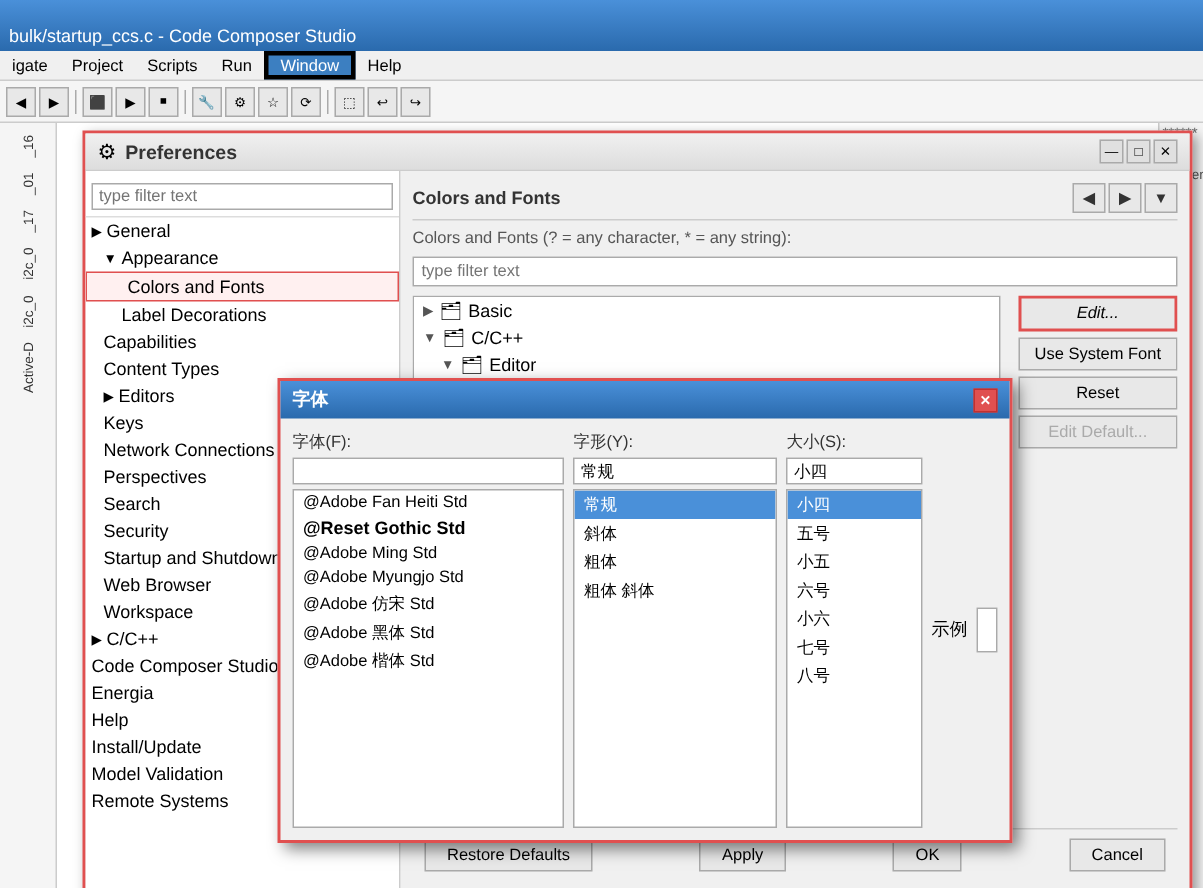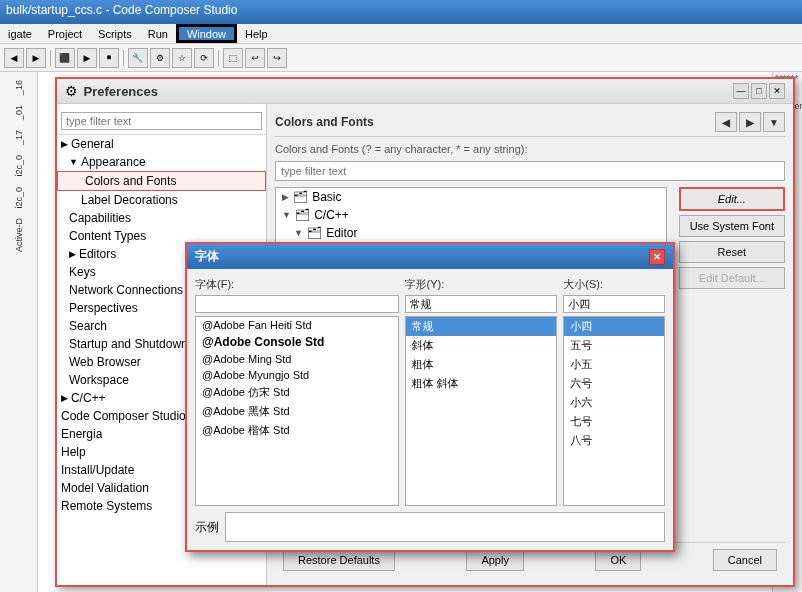--- a/index.html
+++ b/index.html
@@ -5,23 +5,23 @@
     * { box-sizing: border-box; margin: 0; padding: 0; font-family: 'Segoe UI', Arial, sans-serif; font-size: 12px; }
     body { background: #d4d0c8; width: 802px; height: 592px; overflow: hidden; position: relative; }
     
     
     .title-bar {
       background: linear-gradient(to bottom, #4a90d9, #2a6aad);
       color: white;
       padding: 3px 6px;
       font-size: 11px;
       display: flex;
-      align-items: flex-start;
+      align-items: flex-end;
       gap: 4px;
-      height: 24px;
+      height: 34px;
     }
     
     
     .menu-bar {
       background: #f0f0f0;
       border-bottom: 1px solid #ccc;
       display: flex;
       height: 20px;
       align-items: center;
     }
@@ -306,21 +306,21 @@
       border: 1px solid #c03030;
       color: white;
       display: flex; align-items: center; justify-content: center;
       cursor: pointer; font-size: 9px;
       font-weight: bold;
     }
     .font-dialog-body {
       flex: 1;
       padding: 8px;
       display: flex;
-      flex-direction: column;
+      flex-direction: row;
       gap: 6px;
     }
     .font-columns {
       display: flex;
       gap: 6px;
       flex: 1;
     }
     .font-col {
       display: flex;
       flex-direction: column;
@@ -480,20 +480,23 @@
         <div class="tree-item tree-indent-1">
           <span>Network Connections</span>
         </div>
         <div class="tree-item tree-indent-1">
           <span>Perspectives</span>
         </div>
         <div class="tree-item tree-indent-1">
           <span>Search</span>
         </div>
         <div class="tree-item tree-indent-1">
+          <span>Security</span>
+        </div>
+        <div class="tree-item tree-indent-1">
           <span>Startup and Shutdown</span>
         </div>
         <div class="tree-item tree-indent-1">
           <span>Web Browser</span>
         </div>
         <div class="tree-item tree-indent-1">
           <span>Workspace</span>
         </div>
         <div class="tree-item">
           <span class="tree-arrow">▶</span>
@@ -595,21 +598,21 @@
       <div class="font-dialog-close">✕</div>
     </div>
     <div class="font-dialog-body">
       <div class="font-columns">
 
         <div class="font-col font-col-wide">
           <div class="font-col-label">字体(F):</div>
           <input class="font-col-input" value="" style="">
           <div class="font-col-list">
             <div class="font-list-item">@Adobe Fan Heiti Std</div>
-            <div class="font-list-item"><strong>@Adobe Console Std</strong></div>
+            <div class="font-list-item"><strong>@Reset Gothic Std</strong></div>
             <div class="font-list-item">@Adobe Ming Std</div>
             <div class="font-list-item">@Adobe Myungjo Std</div>
             <div class="font-list-item">@Adobe 仿宋 Std</div>
             <div class="font-list-item">@Adobe 黑体 Std</div>
             <div class="font-list-item">@Adobe 楷体 Std</div>
           </div>
         </div>
 
         <div class="font-col font-col-medium">
           <div class="font-col-label">字形(Y):</div>

